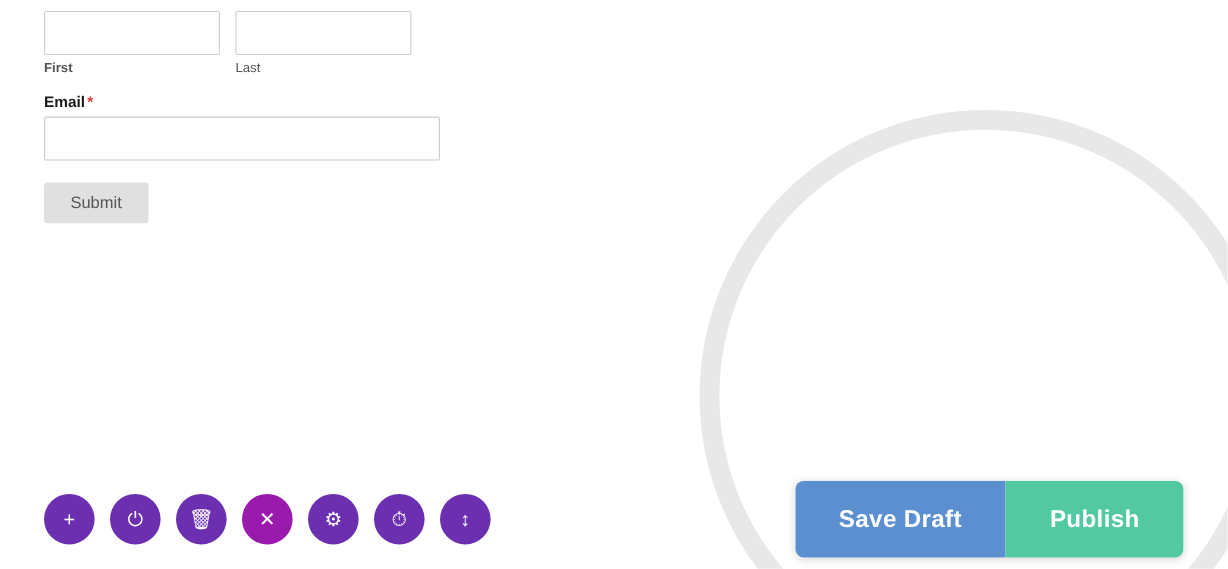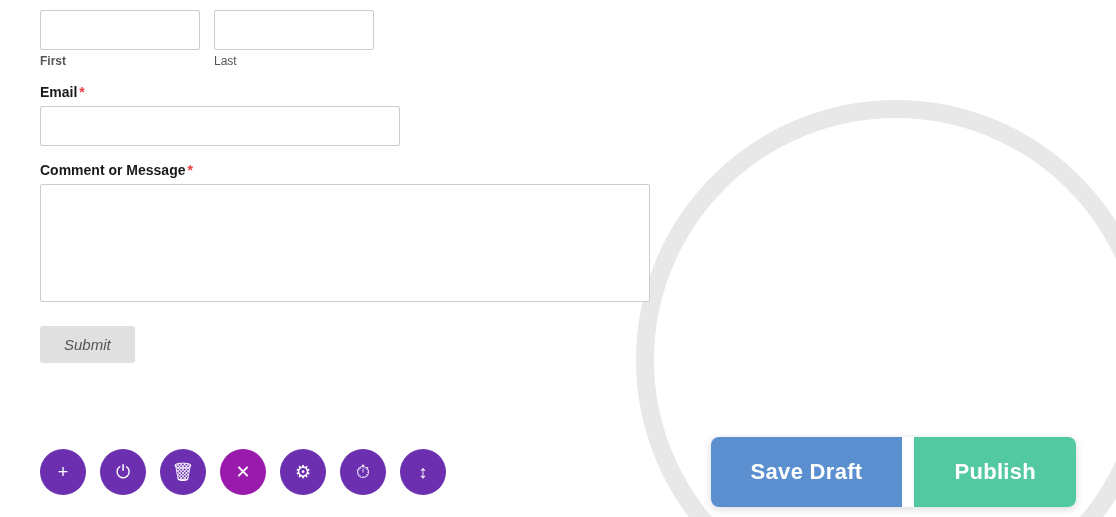--- a/index.html
+++ b/index.html
@@ -87,21 +87,20 @@
 
     .submit-btn {
       background: #e0e0e0;
       color: #555;
       border: none;
       padding: 10px 24px;
       font-size: 15px;
       border-radius: 3px;
       cursor: pointer;
       margin-top: 4px;
-      font-style: italic;
     }
 
     
     .bottom-toolbar {
       position: absolute;
       bottom: 10px;
       left: 0;
       right: 0;
       display: flex;
       align-items: center;
@@ -141,21 +140,21 @@
       width: 520px;
       height: 520px;
       border-radius: 50%;
       border: 18px solid #e8e8e8;
       pointer-events: none;
     }
 
     
     .action-buttons {
       display: flex;
-      gap: 12px;
+      gap: 0;
       border-radius: 8px;
       overflow: hidden;
       box-shadow: 0 2px 8px rgba(0,0,0,0.15);
       z-index: 10;
       position: relative;
     }
 
     .save-draft-btn {
       background: #5b8fcf;
       color: #fff;
@@ -200,26 +199,20 @@
 
   
   <div class="field-group">
     <label class="field-label">
       <span>Email</span><span class="required-star">*</span>
     </label>
     <input type="email" class="email-input" style="">
   </div>
 
   
-  <div class="field-group">
-    <label class="field-label">
-      <span>Comment or Message</span><span class="required-star">*</span>
-    </label>
-    <textarea class="message-textarea" style=""></textarea>
-  </div>
 
   
   <button class="submit-btn">Submit</button>
 
 </div>
 
 <div class="bottom-toolbar">
   <div class="toolbar-icons">
     <button class="toolbar-icon-btn">
       <span>+</span>

